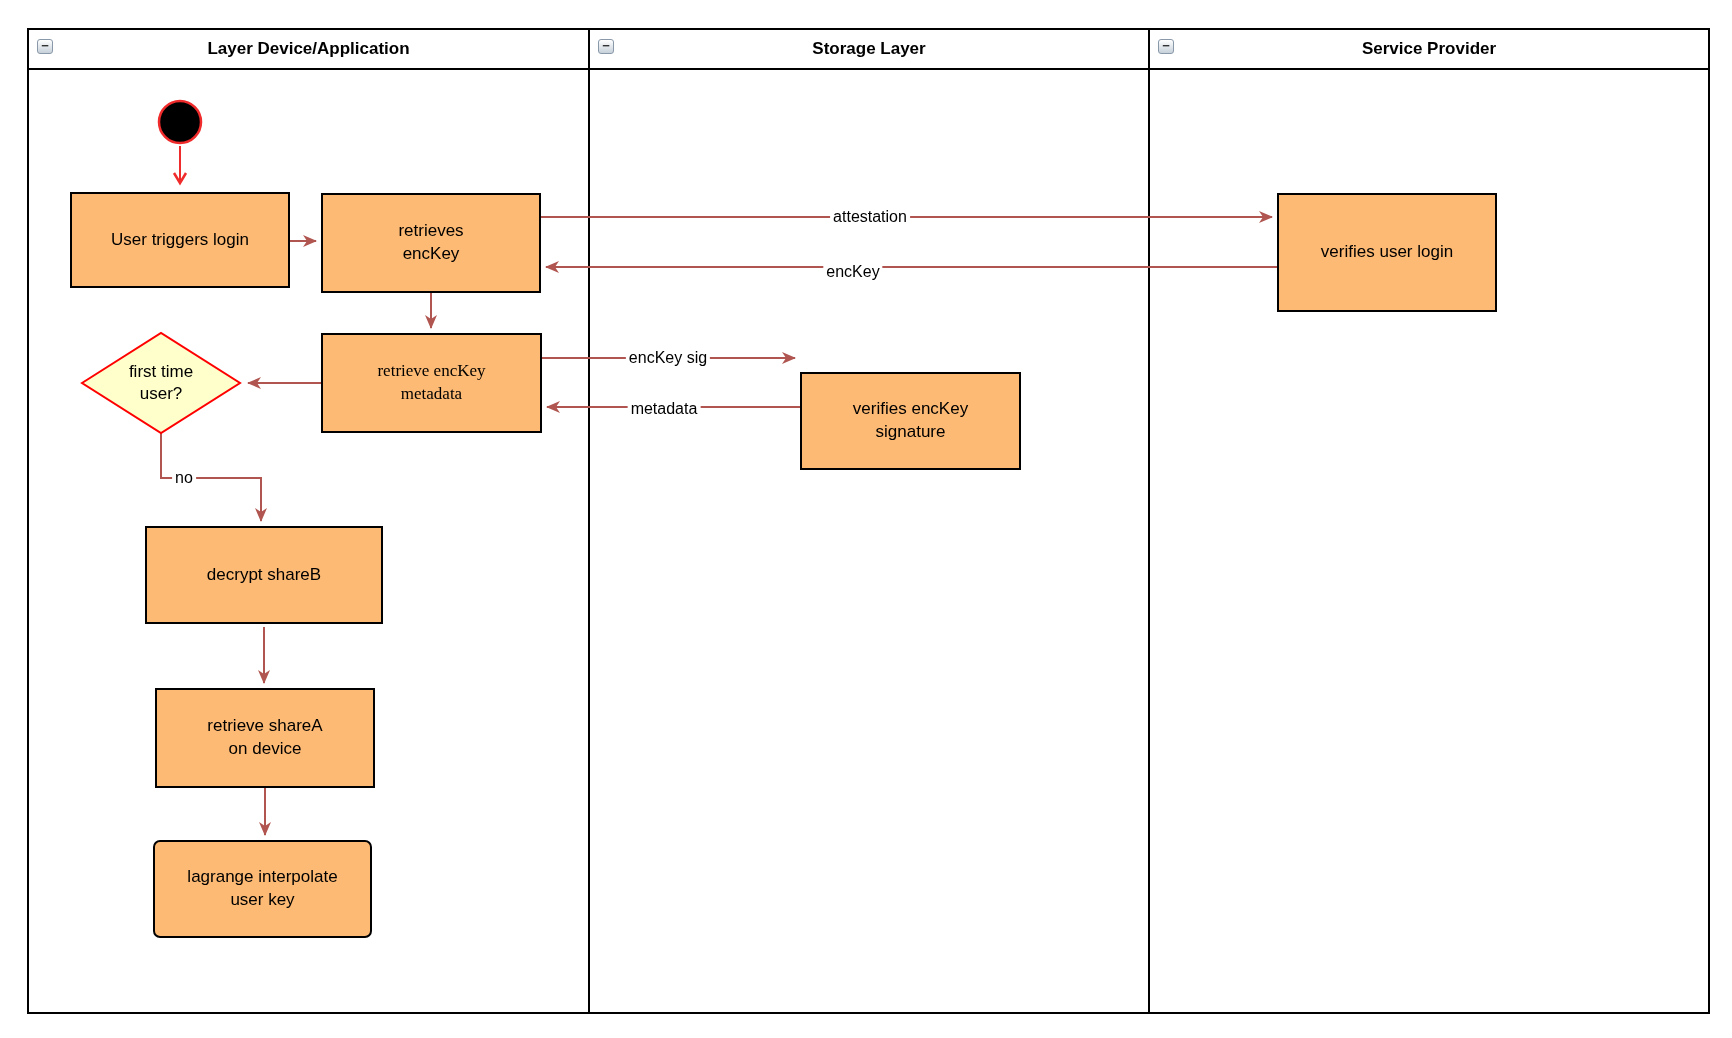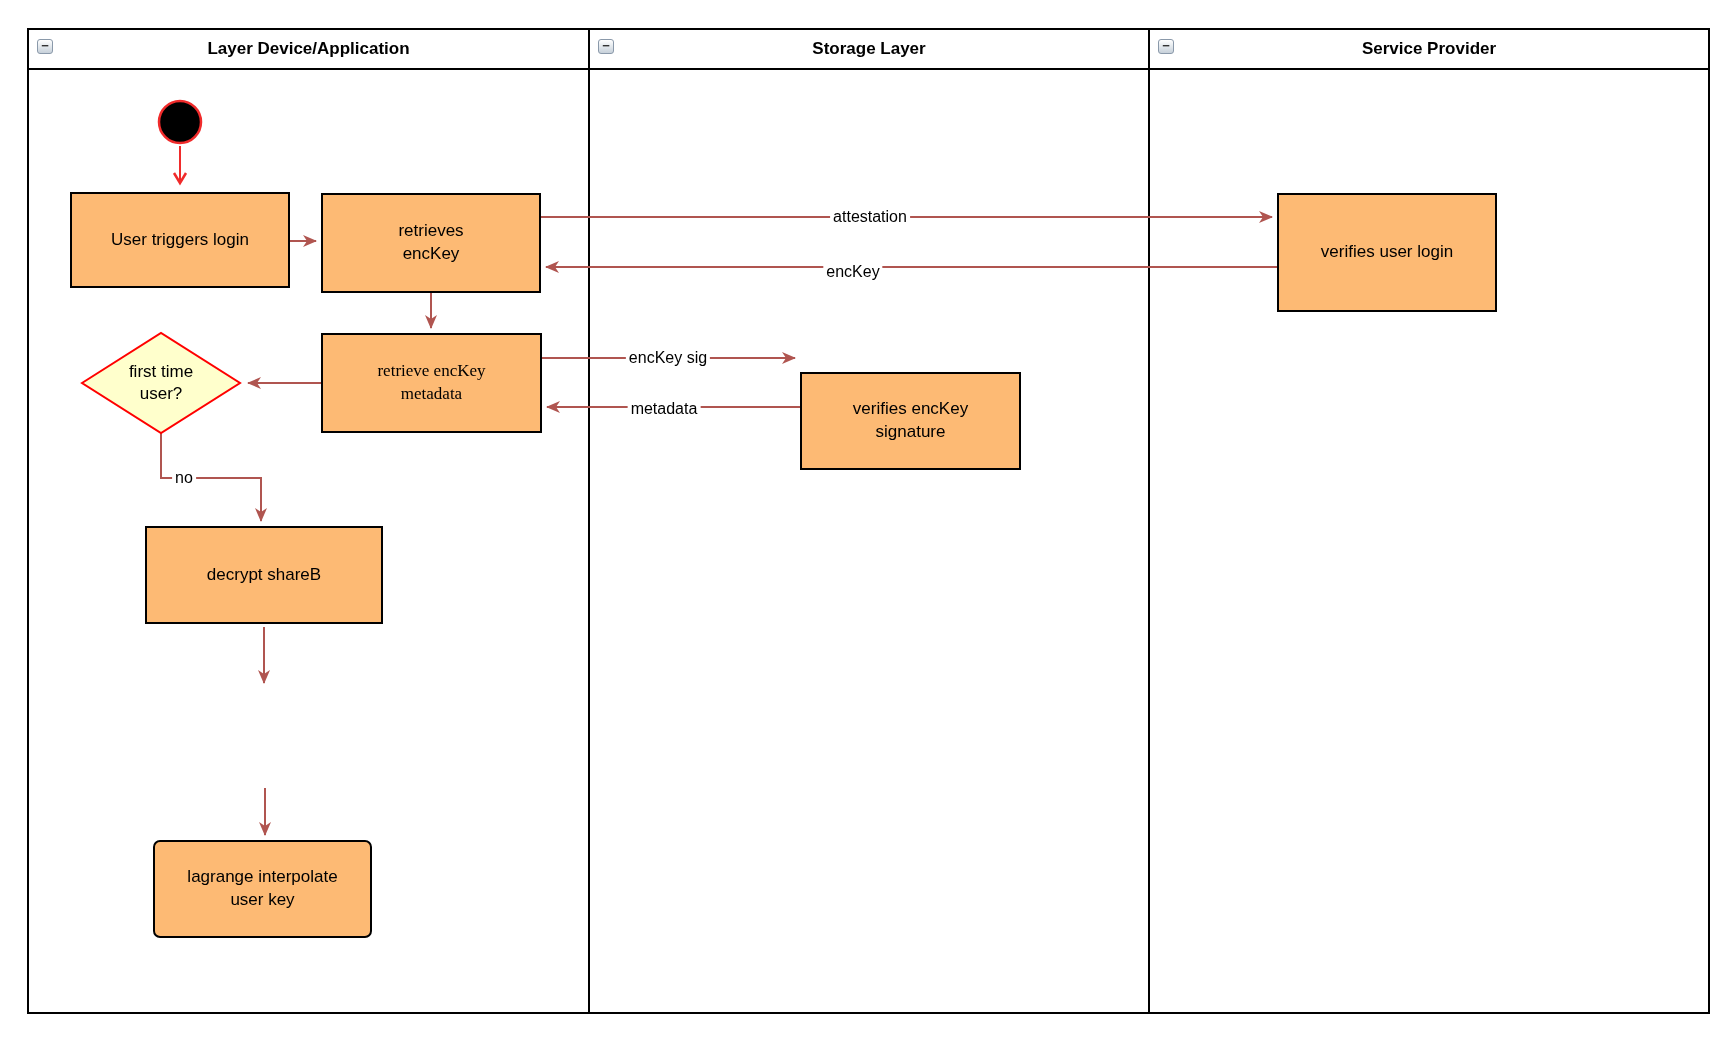--- a/index.html
+++ b/index.html
@@ -178,20 +178,22 @@
   <div class="node" style="left:70px; top:192px; width:220px; height:96px;">User triggers login</div>
 
   <div class="node" style="left:321px; top:193px; width:220px; height:100px;">retrieves
 encKey</div>
 
   <div class="node" style="left:321px; top:333px; width:221px; height:100px;font-family:Liberation Serif, serif;">retrieve encKey
 metadata</div>
 
   <div class="node" style="left:145px; top:526px; width:238px; height:98px;">decrypt shareB</div>
 
+  <div class="node" style="left:155px; top:688px; width:220px; height:100px;">retrieve shareA
+on device</div>
 
   <div class="node" style="left:153px; top:840px; width:219px; height:98px;border-radius:7px;">lagrange interpolate
 user key</div>
 
   <div class="node" style="left:800px; top:333px; width:221px; height:98px;margin-top:39px;">verifies encKey
 signature</div>
 
   <div class="node" style="left:1277px; top:193px; width:220px; height:119px;text-align:right;">verifies user login</div>
 
   <div class="diamond-label" style="left:161px; top:383px;">first time

